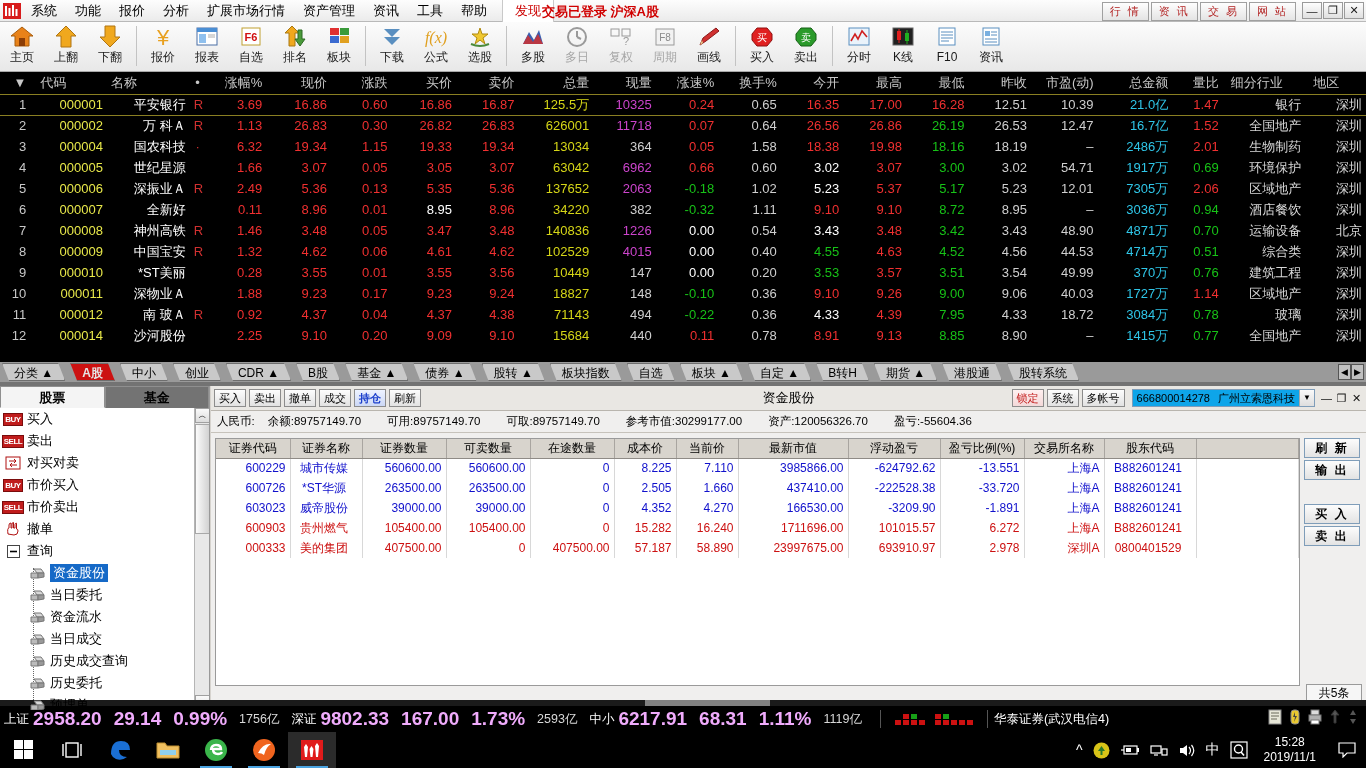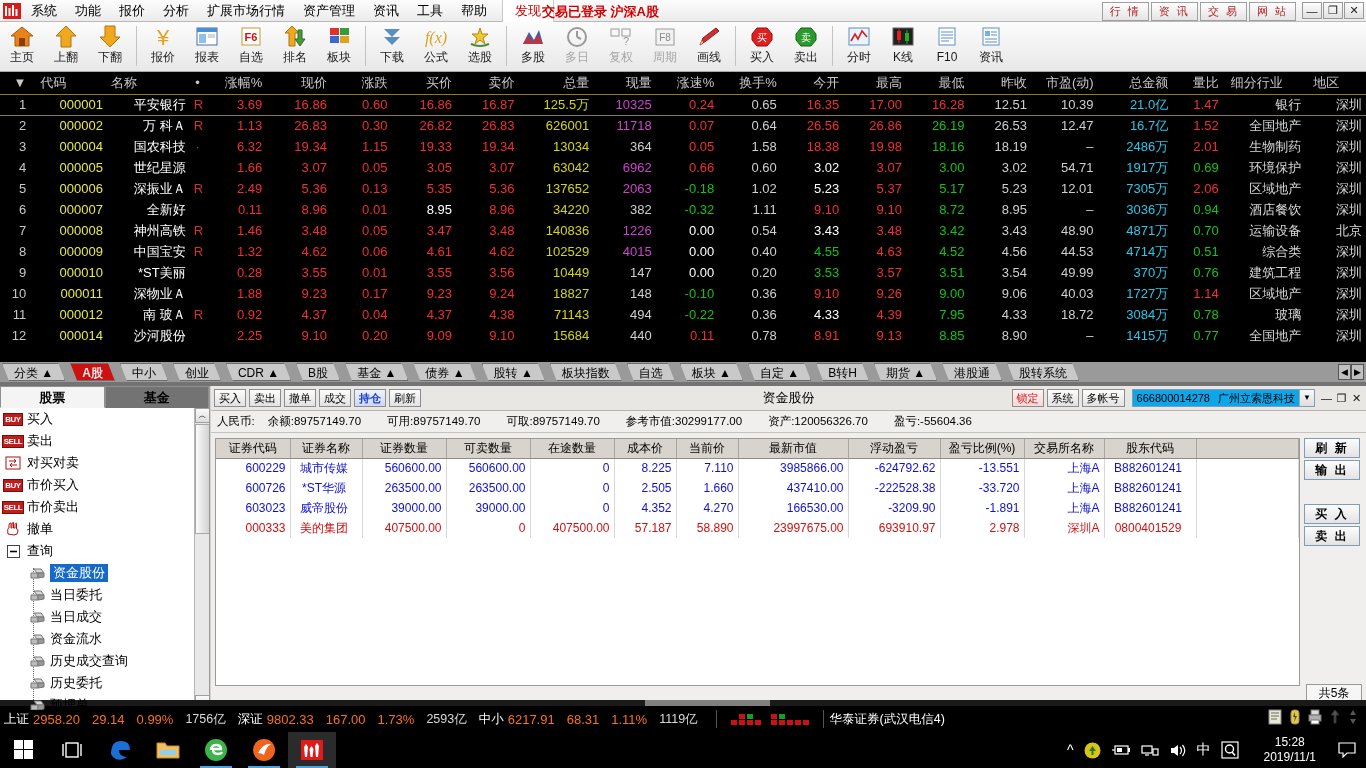--- a/index.html
+++ b/index.html
@@ -212,40 +212,40 @@
     border:1px solid #9a9a9a; background:#f6f6f6; font-size:12px;
     text-align:center; line-height:16px;
   }
 
   
   .status {
     position:absolute; left:0; top:706px; width:1366px; height:26px;
     background:#000; display:flex; align-items:center; padding-left:4px;
   }
   .st-lbl { font-size:12.5px; color:#fff; margin-right:4px; }
-  .st-val { font-size:13px; font-weight:normal; color:#f97316; margin-right:12px; }
+  .st-val { font-size:19px; font-weight:bold; color:#f0abfc; margin-right:12px; }
   .st-val.sm { font-size:12.5px; font-weight:normal; color:#d8d8d8; }
   .st-sep { width:1px; height:18px; background:#555; margin:0 6px; }
   .blink { display:flex; flex-direction:column; gap:1px; margin:0 8px; }
   .blink-row { display:flex; gap:2px; }
   .blink-row i { width:6px; height:5px; background:#cc1111; display:block; }
   .broker { font-size:12.5px; color:#fff; }
   .st-right { margin-left:auto; display:flex; align-items:center; gap:7px; padding-right:8px; }
 
   
   .taskbar {
     position:absolute; left:0; top:732px; width:1366px; height:36px;
     background:#000; display:flex; align-items:center;
   }
   .tb-app { width:48px; height:36px; display:flex; align-items:center; justify-content:center; position:relative;}
   .tb-app.active { background:#2b2b2b; }
   .tb-app .under { position:absolute; bottom:0; left:8px; right:8px; height:2px; background:#4aa3e0; }
   .tray { margin-left:auto; display:flex; align-items:center; height:36px; padding-right:4px; gap:10px; }
   .tray-ico { color:#fff; font-size:14px; display:flex; align-items:center; }
-  .clock { color:#fff; font-size:12px; text-align:center; line-height:15px; padding:0 6px;margin-left:9px; }
+  .clock { color:#fff; font-size:12px; text-align:center; line-height:15px; padding:0 6px; }
   .notif { width:30px; display:flex; align-items:center; justify-content:center; }
   .scroll-h {
     position:absolute; left:0; top:700px; width:1366px; height:6px; background:#1a1a1a;
   }
   .scroll-h i { position:absolute; left:645px; width:125px; height:6px; background:#808080; display:block;}
 </style>
 </head>
 <body>
 
 <div id="app">
@@ -967,31 +967,31 @@
               <span class="sl-label">当日委托</span>
             </div>
             <div class="sl-item child">
               <span class="sl-ico">
                 <svg width="15" height="13" viewBox="0 0 15 13">
                   <polygon points="4,2 11,2 14,6 7,6" fill="#d8d8d8" stroke="#777"></polygon>
                   <polygon points="1,6 8,6 8,11 1,11" fill="#bbb" stroke="#777"></polygon>
                   <polygon points="8,6 14,6 14,10 8,11" fill="#999" stroke="#777"></polygon>
                 </svg>
               </span>
-              <span class="sl-label">当日成交</span>
+              <span class="sl-label">资金流水</span>
             </div>
             <div class="sl-item child">
               <span class="sl-ico">
                 <svg width="15" height="13" viewBox="0 0 15 13">
                   <polygon points="4,2 11,2 14,6 7,6" fill="#d8d8d8" stroke="#777"></polygon>
                   <polygon points="1,6 8,6 8,11 1,11" fill="#bbb" stroke="#777"></polygon>
                   <polygon points="8,6 14,6 14,10 8,11" fill="#999" stroke="#777"></polygon>
                 </svg>
               </span>
-              <span class="sl-label">资金流水</span>
+              <span class="sl-label">当日成交</span>
             </div>
             <div class="sl-item child">
               <span class="sl-ico">
                 <svg width="15" height="13" viewBox="0 0 15 13">
                   <polygon points="4,2 11,2 14,6 7,6" fill="#d8d8d8" stroke="#777"></polygon>
                   <polygon points="1,6 8,6 8,11 1,11" fill="#bbb" stroke="#777"></polygon>
                   <polygon points="8,6 14,6 14,10 8,11" fill="#999" stroke="#777"></polygon>
                 </svg>
               </span>
               <span class="sl-label">历史成交查询</span>
@@ -1135,20 +1135,35 @@
                 <td>4.352</td>
                 <td>4.270</td>
                 <td>166530.00</td>
                 <td>-3209.90</td>
                 <td>-1.891</td>
                 <td>上海A</td>
                 <td class="ctr">B882601241</td>
                 <td></td>
               </tr>
               <tr class="red">
+                <td>600903</td>
+                <td class="ctr">贵州燃气</td>
+                <td>105400.00</td>
+                <td>105400.00</td>
+                <td>0</td>
+                <td>15.282</td>
+                <td>16.240</td>
+                <td>1711696.00</td>
+                <td>101015.57</td>
+                <td>6.272</td>
+                <td>上海A</td>
+                <td class="ctr">B882601241</td>
+                <td></td>
+              </tr>
+              <tr class="red">
                 <td>000333</td>
                 <td class="ctr">美的集团</td>
                 <td>407500.00</td>
                 <td>0</td>
                 <td>407500.00</td>
                 <td>57.187</td>
                 <td>58.890</td>
                 <td>23997675.00</td>
                 <td>693910.97</td>
                 <td>2.978</td>

